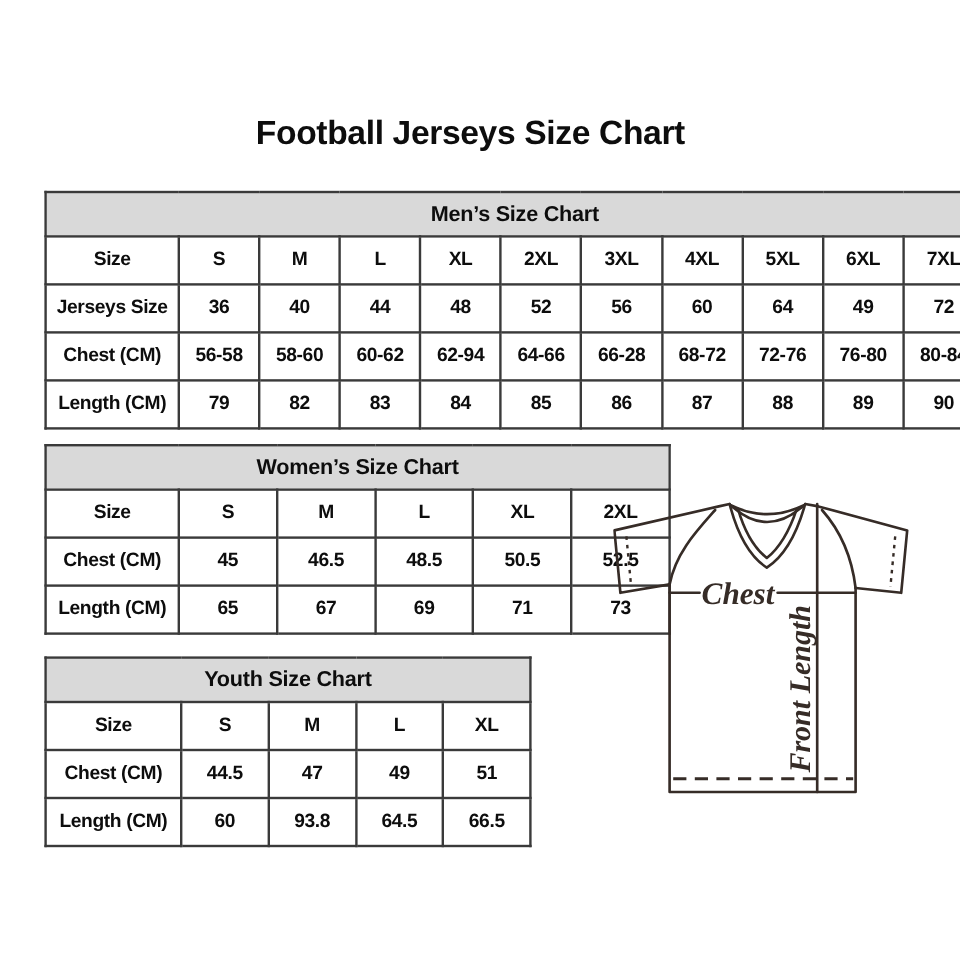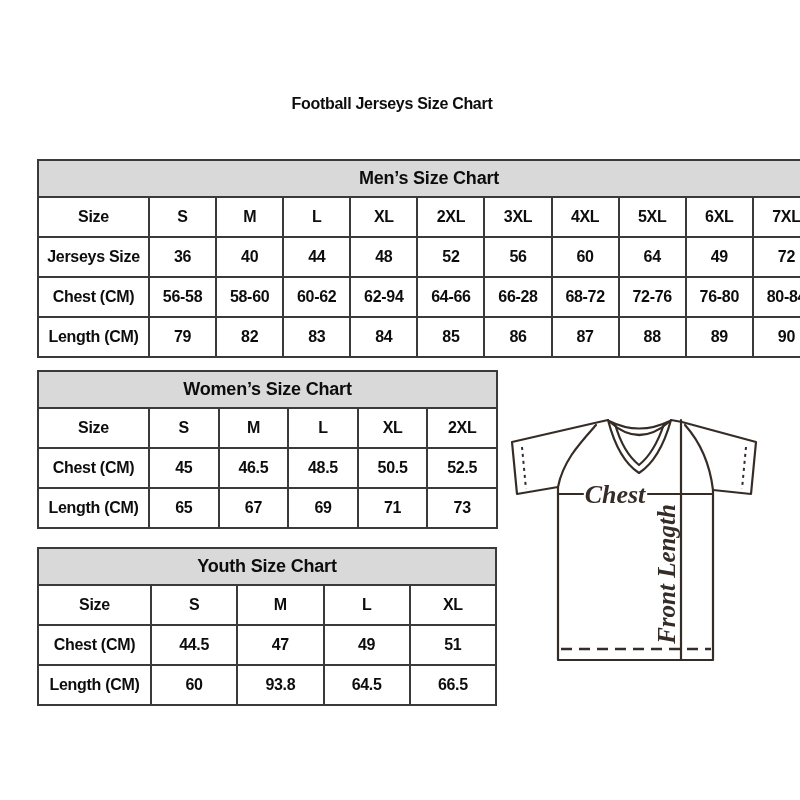--- a/index.html
+++ b/index.html
@@ -2,35 +2,35 @@
 <html><head>
 <meta charset="utf-8">
 <style>
   html,body{margin:0;padding:0;background:#ffffff;}
   .page{
     position:relative;width:800px;height:800px;background:#ffffff;overflow:hidden;
     font-family:"Liberation Sans",sans-serif;
   }
   .title{
     position:absolute;left:0;top:95px;width:784px;margin:0;
-    text-align:center;font-size:16px;font-weight:bold;color:#0d0d0d;
+    text-align:center;font-size:28px;font-weight:bold;color:#0d0d0d;
     letter-spacing:-0.3px;
   }
   .size-table{
     position:absolute;border-collapse:collapse;table-layout:fixed;background:#ffffff;
   }
   .size-table th,.size-table td{
     border:2px solid #3a3a3a;text-align:center;vertical-align:middle;
     font-weight:bold;color:#0d0d0d;padding:0;overflow:hidden;white-space:nowrap;
   }
   .size-table th{background:#d9d9d9;height:35px;font-size:18px;letter-spacing:-0.2px;}
   .size-table td{height:38px;font-size:16px;letter-spacing:-0.3px;}
   .t-mens  {left:37px;top:159px;width:784px;}
-  .t-womens{left:37px;top:370px;width:461px;}
-  .t-youth {left:37px;top:547px;width:460px;}
+  .t-womens{left:37px;top:370px;width:522px;}
+  .t-youth {left:37px;top:547px;width:406px;}
   .jersey{position:absolute;left:511px;top:417px;width:248px;height:248px;}
   .jersey svg{display:block;width:248px;height:248px;}
   .j-line{fill:none;stroke:#362c27;stroke-width:2.2;stroke-linejoin:round;stroke-linecap:round;}
   .j-dash-cuff{fill:none;stroke:#362c27;stroke-width:2;stroke-dasharray:3 4;}
   .j-dash-hem{fill:none;stroke:#362c27;stroke-width:2.6;stroke-dasharray:11 7;}
   .j-text{
     font-family:"Liberation Serif",serif;font-style:italic;font-weight:bold;
     fill:#362c27;text-anchor:middle;
   }
   .j-text-chest{font-size:26px;}

